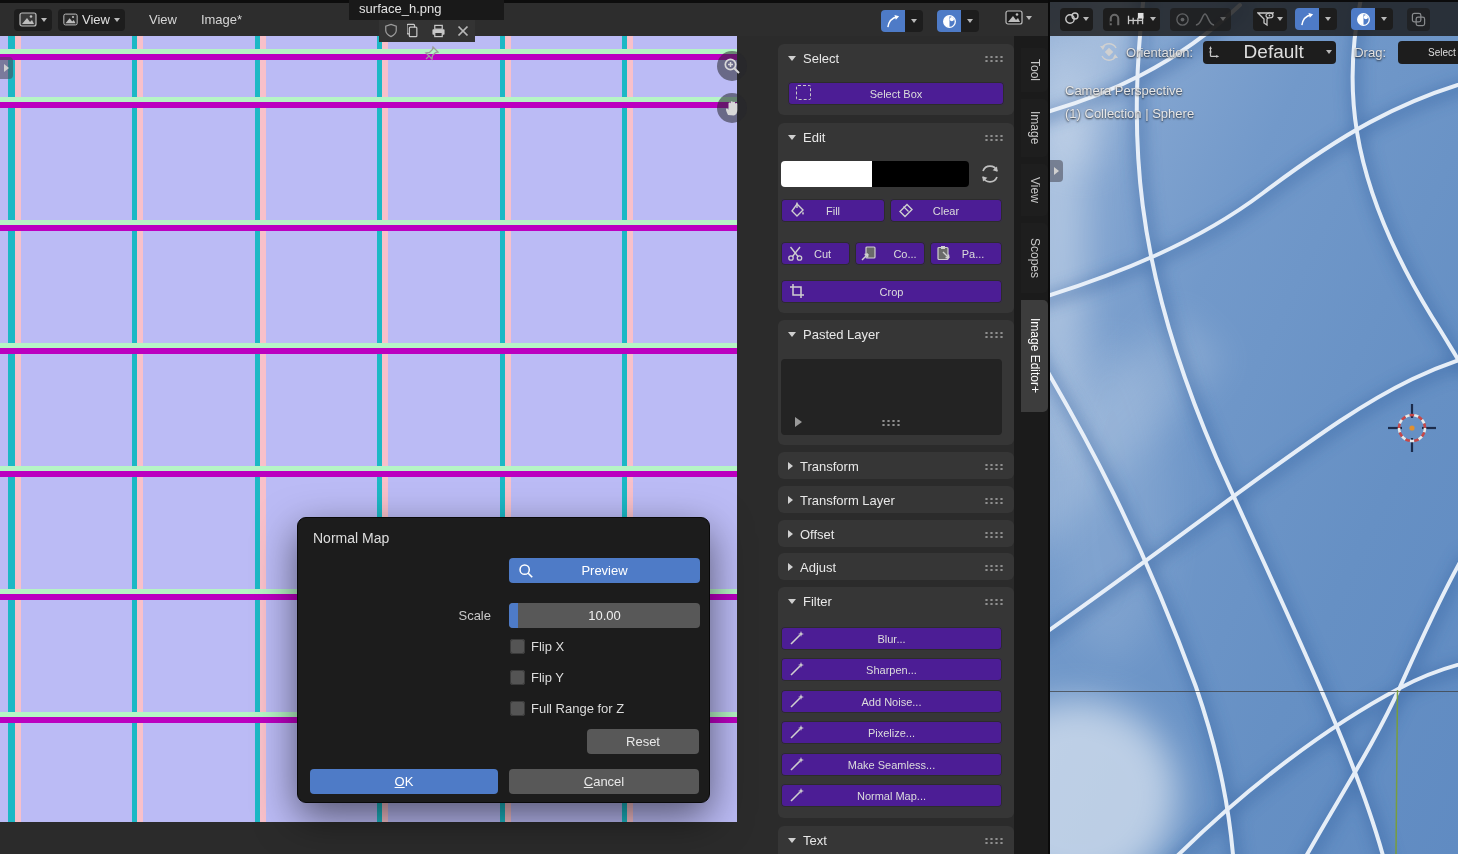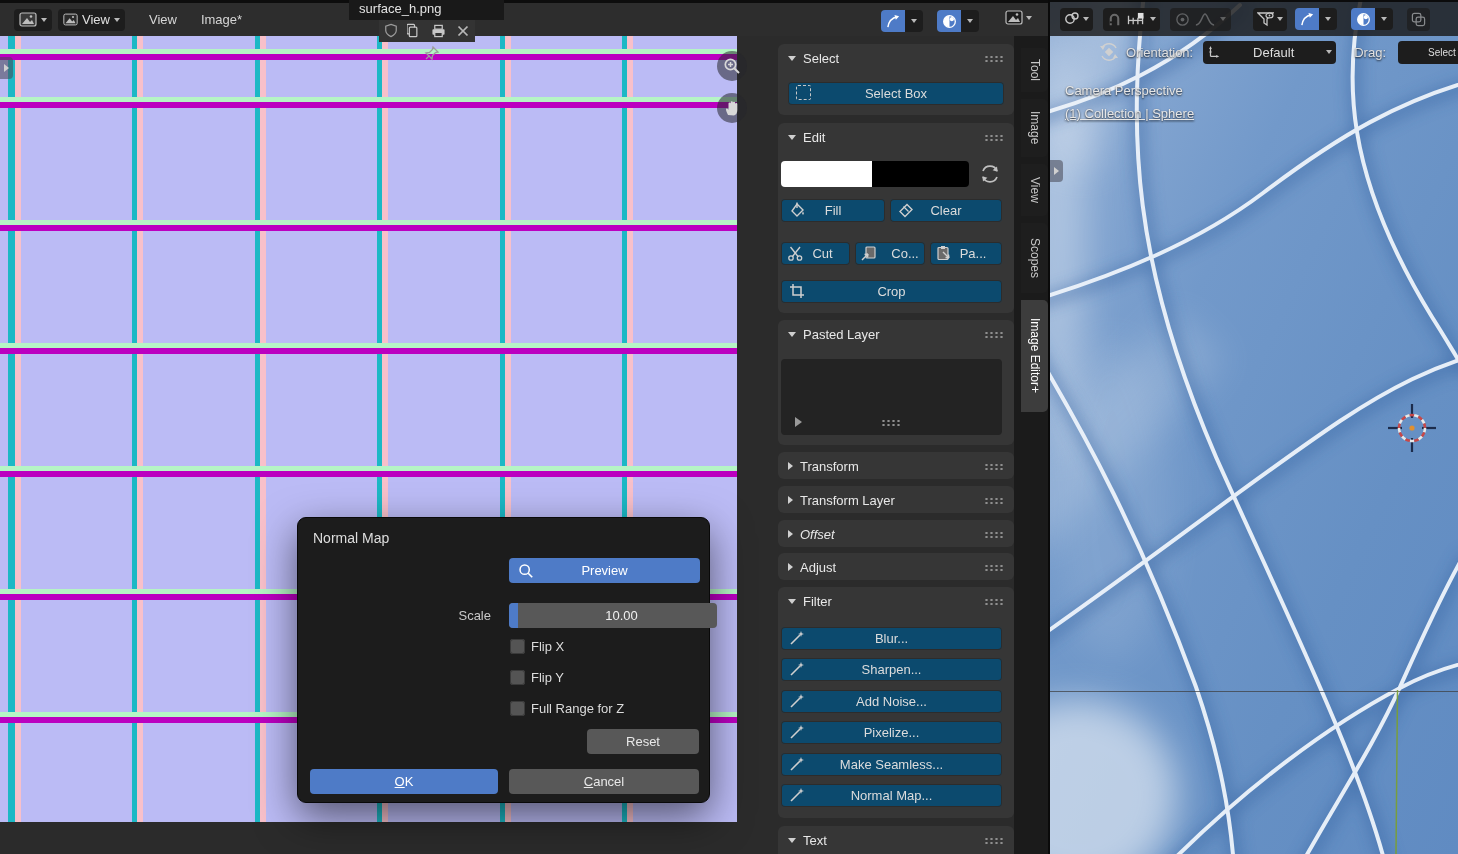--- a/index.html
+++ b/index.html
@@ -32,21 +32,21 @@
   .edge-chev{background:rgba(70,70,82,.55);border-radius:0 4px 4px 0;width:13px;height:22px;display:flex;align-items:center;justify-content:center;}
   .chev-r{width:0;height:0;border-top:4px solid transparent;border-bottom:4px solid transparent;border-left:5px solid #d0d0d0;}
   .chev-d{width:0;height:0;border-left:4px solid transparent;border-right:4px solid transparent;border-top:5px solid #cfcfcf;}
   .circlebtn{width:30px;height:30px;border-radius:50%;background:rgba(38,38,44,.55);display:flex;align-items:center;justify-content:center;}
 
   
   .panel{left:778px;width:236px;background:#363636;border-radius:6px;}
   .phead{height:28px;display:flex;align-items:center;gap:7px;padding:0 10px;font-size:13px;color:#e8e8e8;}
   .phead .title{flex:1;}
   .grip{width:20px;height:7px;background-image:radial-gradient(circle,#8f8f8f 1px,transparent 1.3px);background-size:5px 4px;background-position:0 0;}
-  .sbtn{background:#0c4a6e;border-radius:4px;height:23px;display:flex;align-items:center;justify-content:center;font-size:13px;color:#dcdcdc;position:absolute;box-shadow:inset 0 0 0 1px #2c2c2c;}
+  .sbtn{background:#4c1d95;border-radius:4px;height:23px;display:flex;align-items:center;justify-content:center;font-size:11px;color:#dcdcdc;position:absolute;box-shadow:inset 0 0 0 1px #2c2c2c;}
   .sbtn .lefticon{position:absolute;left:8px;top:3px;}
   .listbox{position:absolute;background:#232323;border-radius:4px;}
   .play{width:0;height:0;border-top:5px solid transparent;border-bottom:5px solid transparent;border-left:7px solid #9a9a9a;}
 
   
   .tabcol{left:1014px;top:36px;width:36px;height:818px;background:#1b1b1b;}
   .vtab{position:absolute;left:7px;width:27px;background:#1e1e1e;color:#c8c8c8;border-radius:0 5px 5px 0;
         writing-mode:vertical-rl;display:flex;align-items:center;justify-content:center;font-size:12px;}
   .vtab.active{background:#3d3d3d;color:#fff;}
 
@@ -132,21 +132,21 @@
         <line x1="0" y1="10" x2="0" y2="24" stroke="#1c2c4c" stroke-width="2.2"></line>
         <line x1="-24" y1="0" x2="-10" y2="0" stroke="#1c2c4c" stroke-width="2.2"></line>
         <line x1="10" y1="0" x2="24" y2="0" stroke="#1c2c4c" stroke-width="2.2"></line>
         <circle r="13" fill="none" stroke="#e8e8e8" stroke-width="2.6" stroke-dasharray="4.5 4.5"></circle>
         <circle r="13" fill="none" stroke="#c84848" stroke-width="2.6" stroke-dasharray="4.5 4.5" stroke-dashoffset="4.5"></circle>
         <circle r="2.6" fill="#e09030"></circle>
       </g>
     </svg>
     
     <div class="abs ovtext shadowtext" style="left:15px;top:83px;">Camera Perspective</div>
-    <div class="abs ovtext shadowtext" style="left:15px;top:106px;text-decoration:underline;">(1) Collection | Sphere</div>
+    <div class="abs ovtext shadowtext" style="left:15px;top:106px;">(1) Collection | Sphere</div>
     <div class="abs edge-chev" style="left:0;top:160px;border-radius:0 4px 4px 0;">
         <span class="chev-r"></span>
       </div>
   </div>
 
   <div class="abs vp-header row" style="gap:0;">
     <div class="vbtn" style="margin-left:10px;">
       <svg width="16" height="16" viewBox="0 0 16 16">
           <circle cx="6" cy="8" r="4.2" fill="none" stroke="#c8c8c8" stroke-width="1.4"></circle>
           <circle cx="11" cy="5" r="3" fill="none" stroke="#c8c8c8" stroke-width="1.4"></circle>
@@ -227,21 +227,21 @@
       </svg>
     <span class="vlabel shadowtext" style="margin-left:6px;">Orientation:</span>
     <div class="vbtn" style="margin-left:10px;width:125px;">
       <svg width="14" height="14" viewBox="0 0 16 16">
           <line x1="4" y1="13" x2="4" y2="3" stroke="#c8c8c8" stroke-width="1.4"></line>
           <path d="M4,1 L2.5,4.5 L5.5,4.5 Z" fill="#c8c8c8"></path>
           <line x1="4" y1="13" x2="12" y2="13" stroke="#c8c8c8" stroke-width="1.4"></line>
           <path d="M14,13 L10.5,11.5 L10.5,14.5 Z" fill="#c8c8c8"></path>
           <circle cx="4" cy="8" r="1.2" fill="#c8c8c8"></circle>
         </svg>
-      <span style="flex:1;text-align:center;font-size:13px;color:#dedede;">Default</span>
+      <span style="flex:1;text-align:center;font-size:19px;color:#dedede;">Default</span>
       <span class="dd"></span>
     </div>
     <span class="vlabel shadowtext" style="margin-left:18px;">Drag:</span>
     <div class="vbtn rl" style="margin-left:12px;width:95px;border-radius:4px 0 0 4px;">
       <span style="flex:1;text-align:center;font-size:10px;color:#dedede;white-space:nowrap;overflow:hidden;">Select Bo</span>
     </div>
   </div>
 
   <div class="abs canvas"></div>
   <div class="abs edge-chev" style="left:0;top:57px;">
@@ -456,21 +456,21 @@
       <span class="grip"></span>
       </div>
   </div>
   <div class="abs panel" style="top:486px;height:27px;">
     <div class="phead">
         <span class="chev-r"></span>
       <span class="title">Transform Layer</span>
       <span class="grip"></span>
       </div>
   </div>
-  <div class="abs panel" style="top:520px;height:27px;font-style:italic;">
+  <div class="abs panel" style="top:520px;height:27px;">
     <div class="phead">
         <span class="chev-r"></span>
       <span class="title">Offset</span>
       <span class="grip"></span>
       </div>
   </div>
   <div class="abs panel" style="top:553px;height:27px;">
     <div class="phead">
         <span class="chev-r"></span>
       <span class="title">Adjust</span>
@@ -560,21 +560,21 @@
 
     <div class="dbtn blue" style="left:211px;top:40px;width:191px;">
       <svg style="position:absolute;left:9px;top:5px;" width="16" height="16" viewBox="0 0 18 18">
           <circle cx="7.5" cy="7.5" r="5.2" fill="none" stroke="#fff" stroke-width="1.7"></circle>
           <line x1="11.5" y1="11.5" x2="16" y2="16" stroke="#fff" stroke-width="1.9"></line>
         </svg>
       <span>Preview</span>
     </div>
 
     <span class="abs" style="right:218px;top:90px;font-size:13px;color:#c9c9c9;">Scale</span>
-    <div class="slider" style="left:211px;top:85px;width:191px;padding-left:17px;">
+    <div class="slider" style="left:211px;top:85px;width:191px;">
       <span class="fillbar"></span>
       <span>10.00</span>
     </div>
 
     <span class="cb" style="left:212px;top:121px;"></span>
     <span class="cblabel" style="left:233px;top:121px;">Flip X</span>
     <span class="cb" style="left:212px;top:152px;"></span>
     <span class="cblabel" style="left:233px;top:152px;">Flip Y</span>
     <span class="cb" style="left:212px;top:183px;"></span>
     <span class="cblabel" style="left:233px;top:183px;">Full Range for Z</span>

